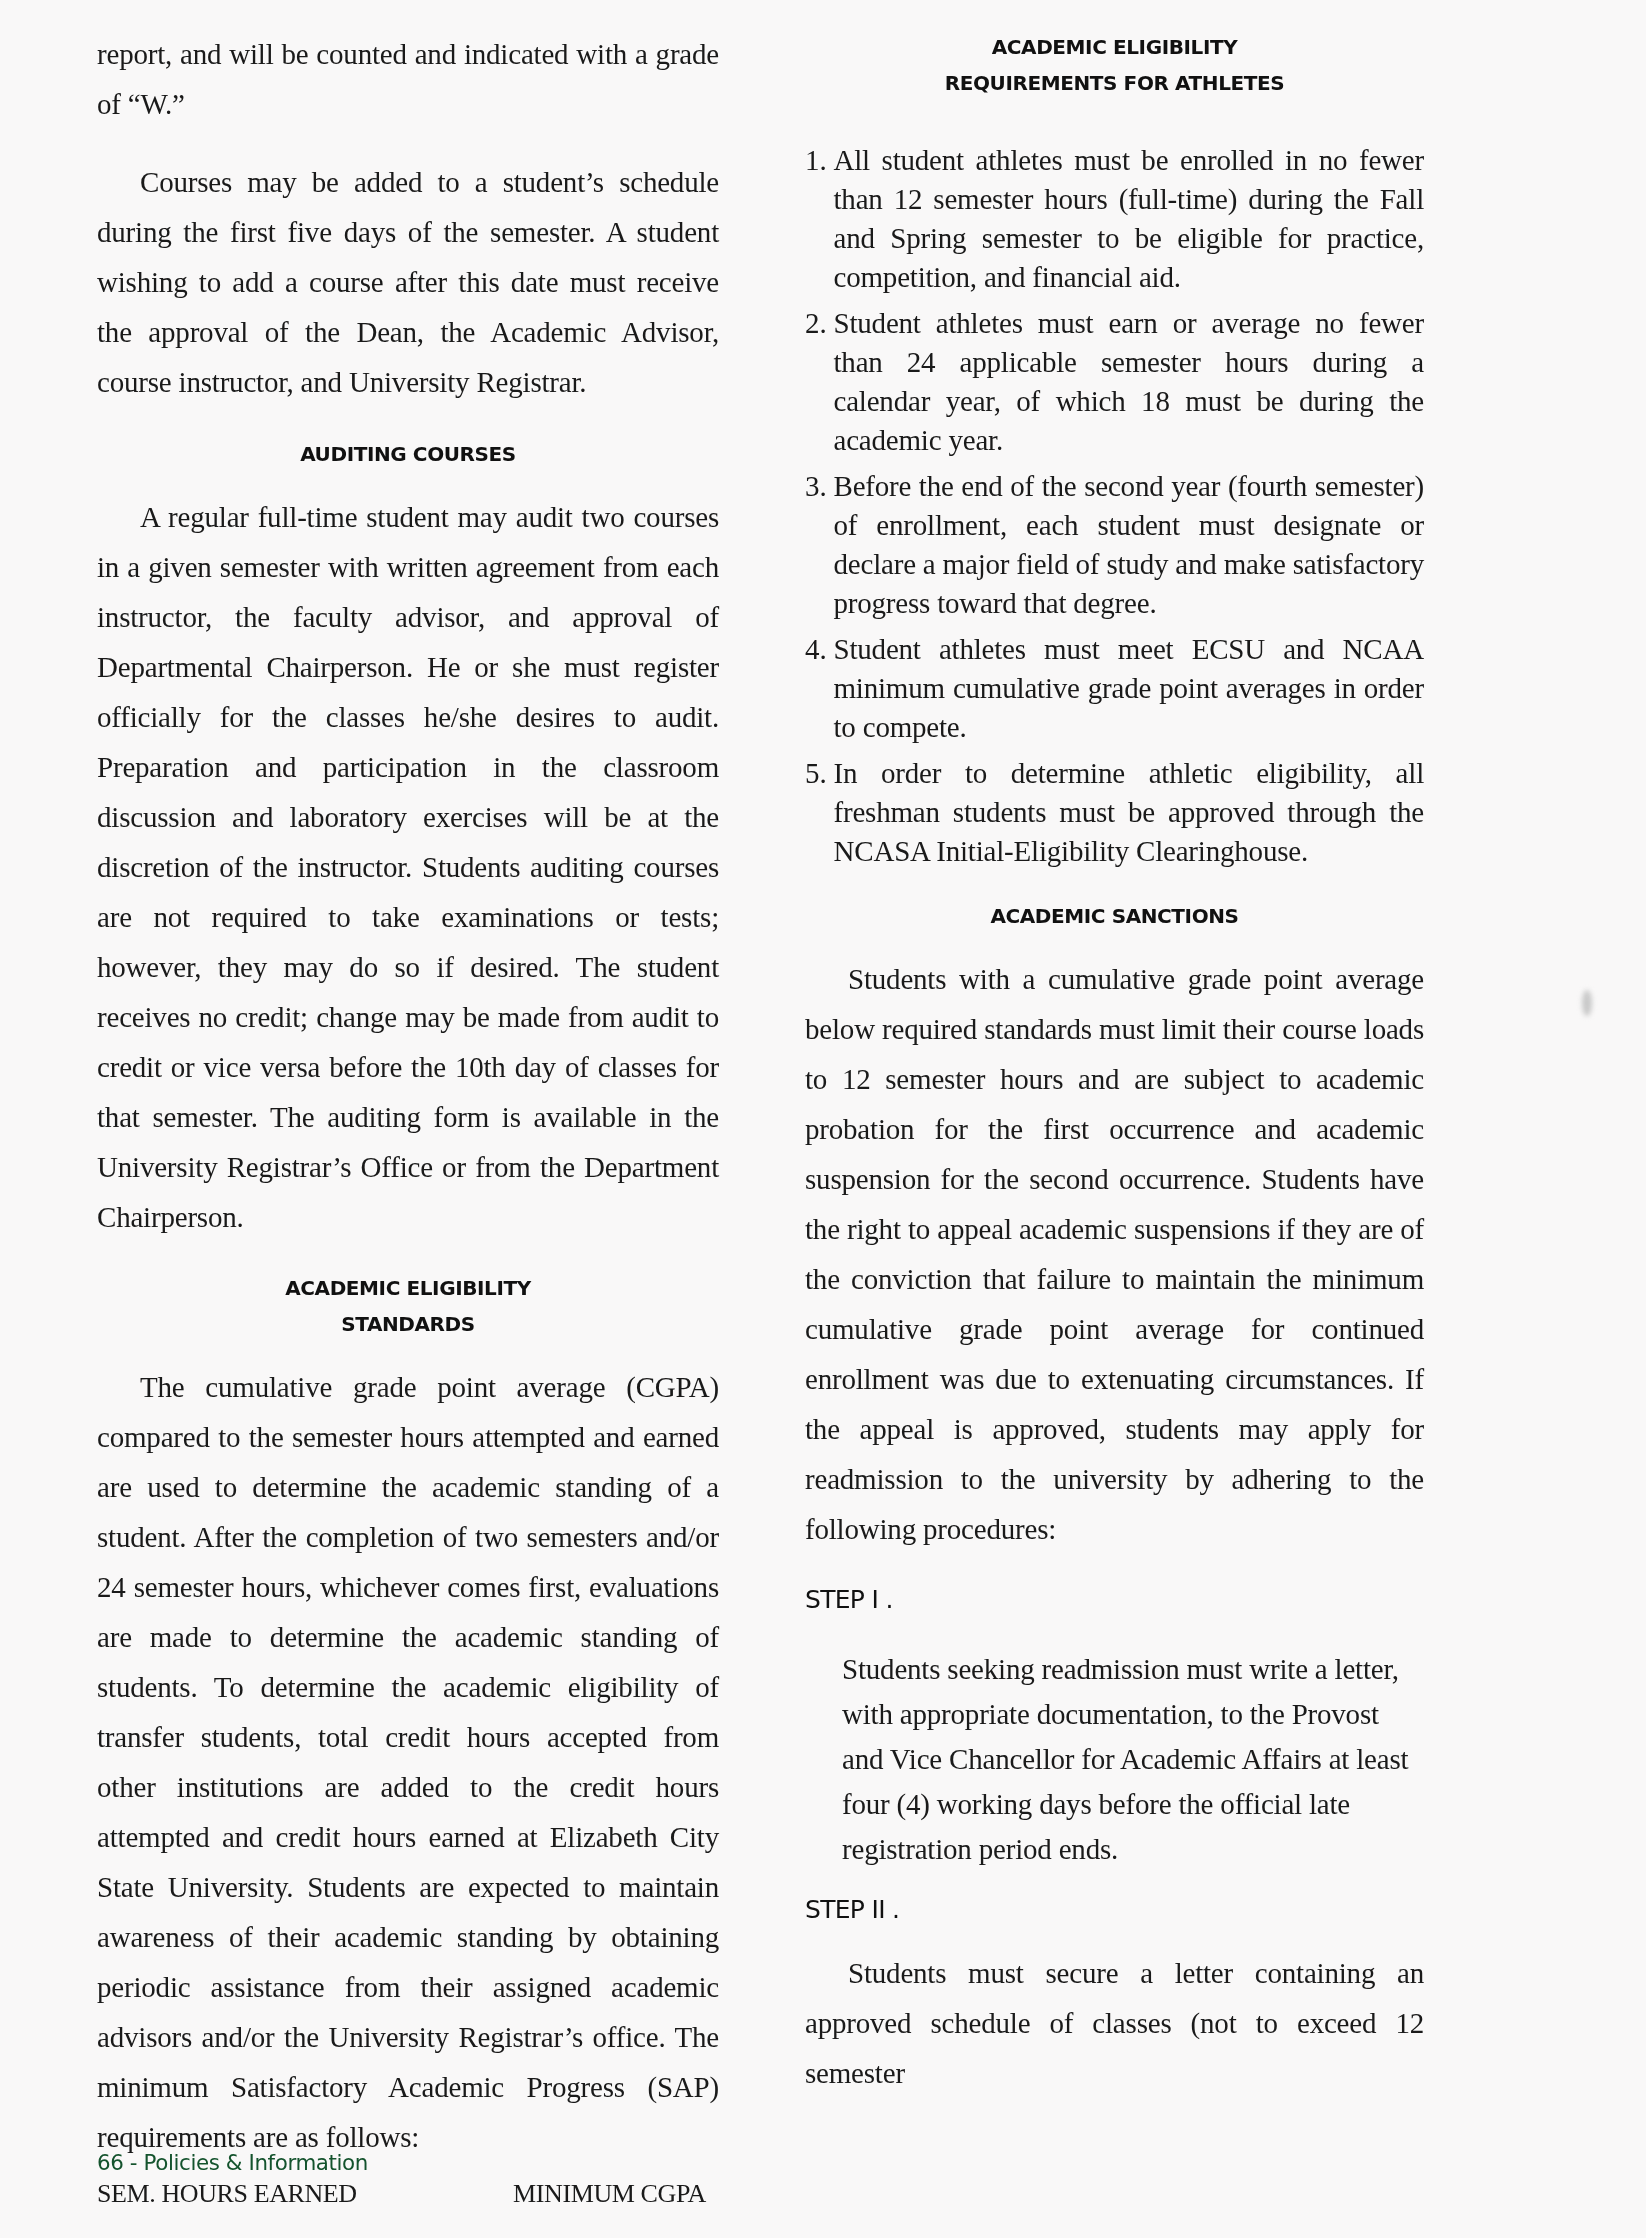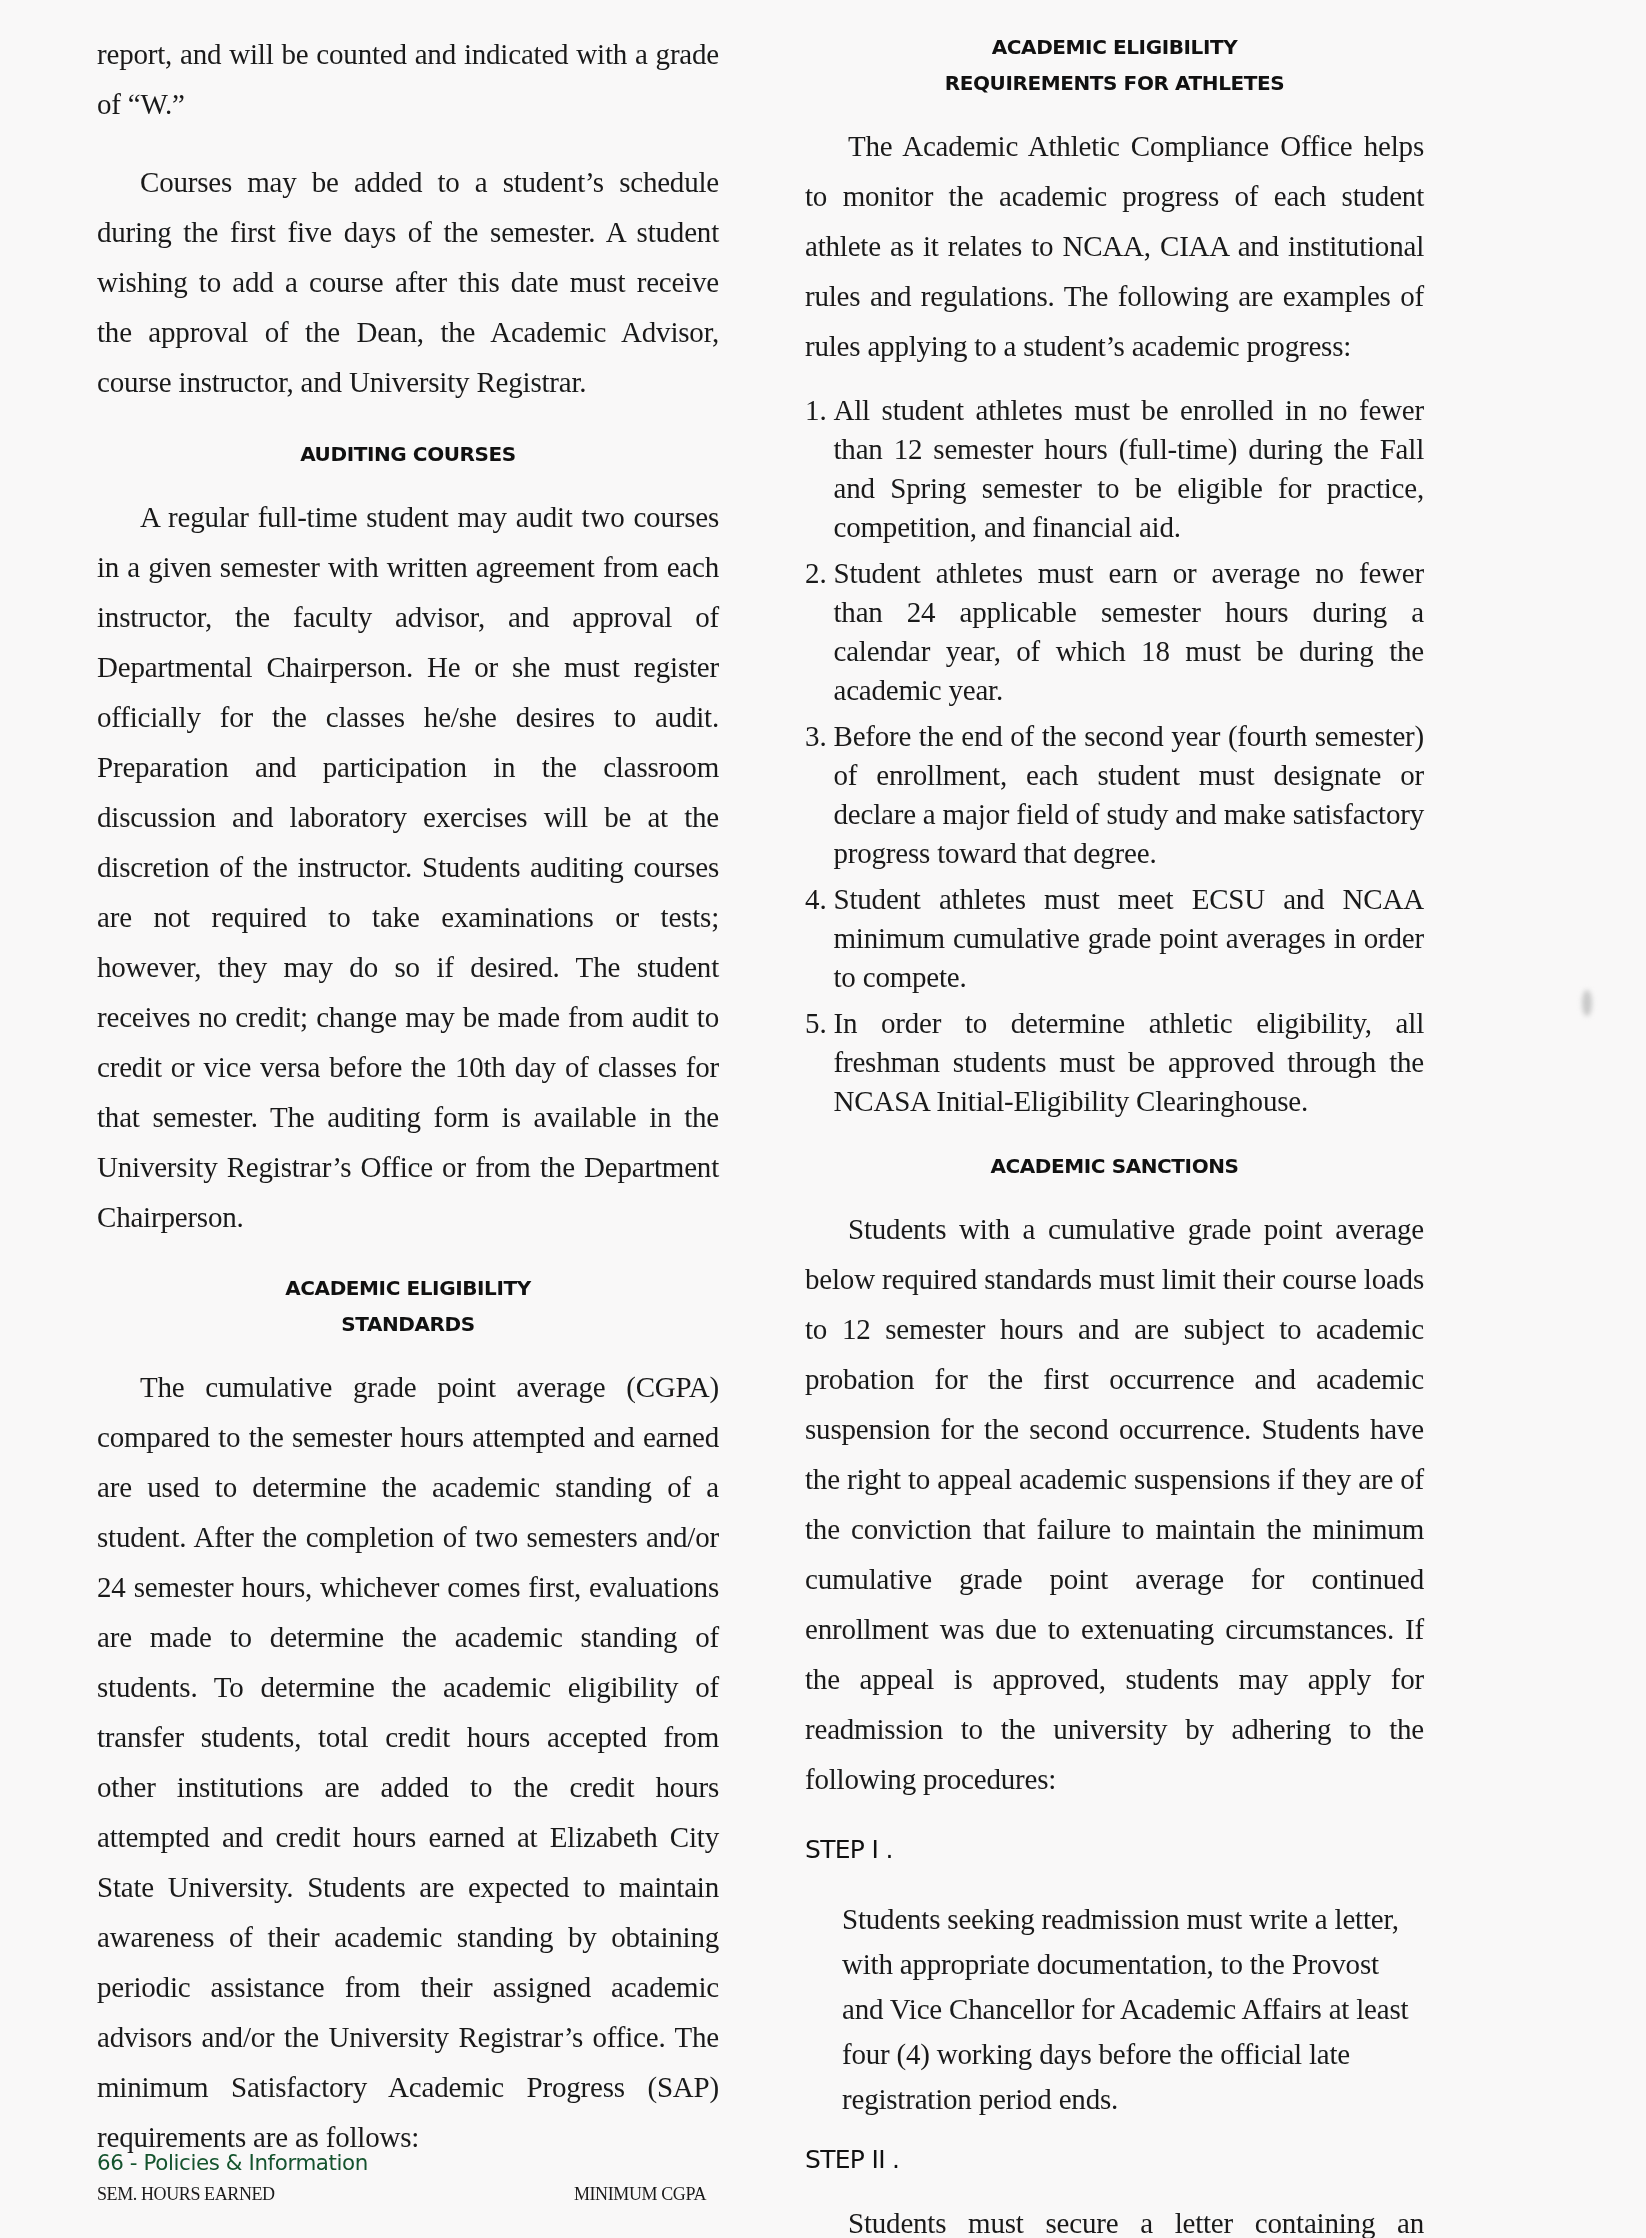--- a/index.html
+++ b/index.html
@@ -63,21 +63,21 @@
     text-align: left;
     letter-spacing: -0.2px;
   }
   table.sap {
     width: 100%;
     border-collapse: collapse;
     margin-top: 14.2px;
   }
   table.sap th {
     font-weight: normal;
-    font-size: 18px;
+    font-size: 26px;
     line-height: 36px;
     letter-spacing: -0.4px;
     padding: 0 0 17px 0;
     margin-left: 30px;
   }
   table.sap th.h1 { text-align: left; }
   table.sap th.h2 { text-align: right; padding-right: 13px; }
   table.sap td {
     font-size: 29px;
     line-height: 36px;
@@ -147,21 +147,20 @@
     </tbody>
   </table>
 </div>
 
 <div class="col col-right">
   <h2>
     <span>ACADEMIC ELIGIBILITY</span><br>
     <span>REQUIREMENTS FOR ATHLETES</span>
   </h2>
   <div class="gap-sm"></div>
-  <p class="indent">The Academic Athletic Compliance Office helps to monitor the academic progress of each student athlete as it relates to NCAA, CIAA and institutional rules and regulations. The following are examples of rules applying to a student’s academic progress:</p>
   <div class="gap-sm"></div>
   <ol class="rules">
     <li>
       <span class="num">1.</span>
       <span class="txt">All student athletes must be enrolled in no fewer than 12 semester hours (full-time) during the Fall and Spring semester to be eligible for practice, competition, and financial aid.</span>
     </li>
     <li>
       <span class="num">2.</span>
       <span class="txt">Student athletes must earn or average no fewer than 24 applicable semester hours during a calendar year, of which 18 must be during the academic year.</span>
     </li>

